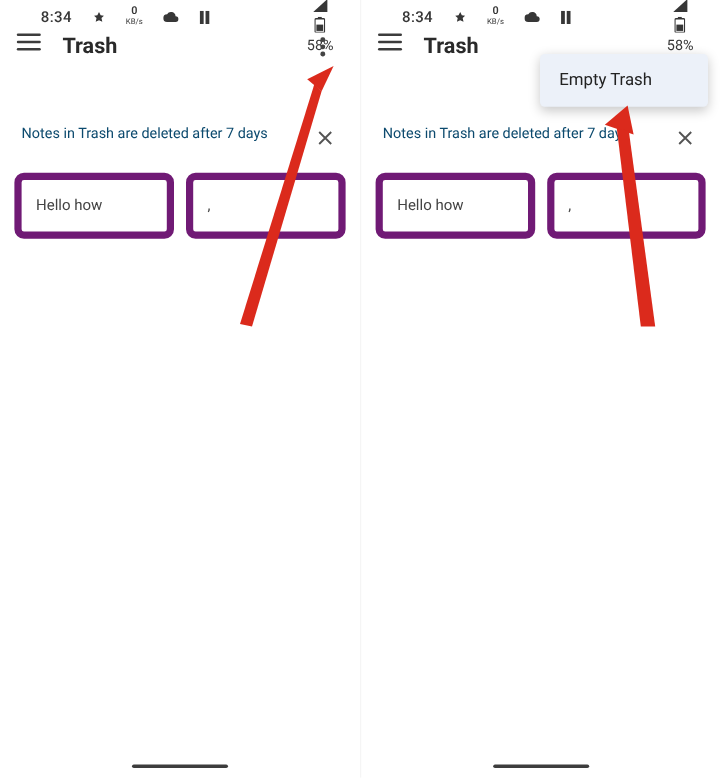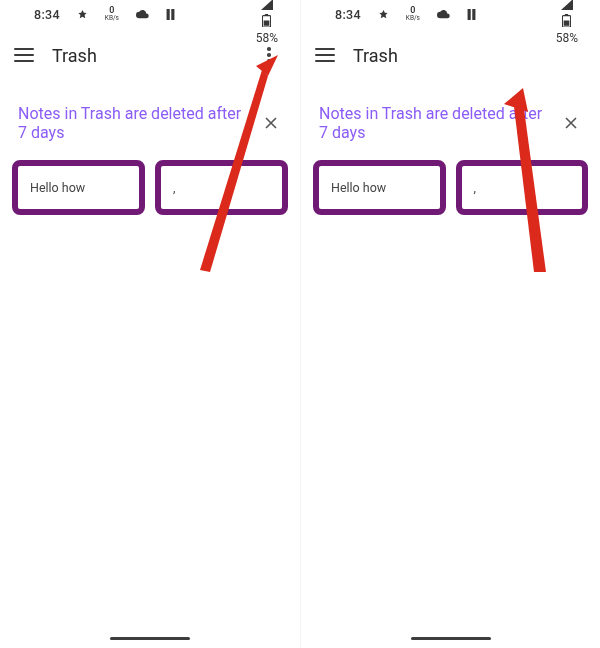--- a/index.html
+++ b/index.html
@@ -29,39 +29,39 @@
       color: #373737;
     }
     .status-left, .status-right { display: flex; align-items: center; gap: 17px; }
     .status-right { gap: 4px; flex-direction: column; }
     .status-time { font-size: 12.5px; font-weight: 500; letter-spacing: 0.3px; }
     .st-ic { display: inline-flex; }
     
     .app-bar {
       height: 54px;
       display: flex;
-      align-items: center;
       padding: 0 14px;
       gap: 18px;
       position: relative;
+      font-weight: bold;
     }
     .hamburger { width: 20px; height: 14px; display: inline-flex; flex-direction: column; justify-content: space-between; cursor: pointer; }
     .hamburger span { display: block; height: 2px; width: 100%; background: #3c3c3c; border-radius: 1px; }
     .app-title { font-size: 18px; color: #2a2a2a; flex: 1; }
     .overflow { width: 22px; height: 22px; display: inline-flex; align-items: center; justify-content: center; cursor: pointer; margin-right: 6px; }
     .overflow span { width: 3.5px; height: 3.5px; background: #444; border-radius: 50%; position: relative; }
     .overflow span::before, .overflow span::after { content: ""; position: absolute; width: 3.5px; height: 3.5px; background: #444; border-radius: 50%; left: 0; }
     .overflow span::before { top: -6px; }
     .overflow span::after  { top: 6px; }
     
     .banner {
-      display: flex; align-items: center;
+      display: flex; align-items: flex-start;
       padding: 22px 18px 10px 18px;
-      font-size: 16px;
-      color: #8b5cf6;
+      font-size: 12px;
+      color: #0c4a6e;
       gap: 8px;
     }
     .banner-text { flex: 1; }
     .banner-close { width: 22px; height: 22px; display: inline-flex; align-items: center; justify-content: center; color: #555; cursor: pointer; }
     
     .notes {
       display: flex; gap: 10px;
       padding: 8px 12px;
     }
     .note {
@@ -249,20 +249,23 @@
           <path stroke="#555" stroke-width="1.6" fill="none" d="M2 2l10 10M12 2L2 12"></path>
         </svg>
     </span>
   </div>
 
   <div class="notes">
     <div class="note">Hello how</div>
     <div class="note">,</div>
   </div>
 
+  <div class="menu">
+    <span>Empty Trash</span>
+  </div>
 
   <div class="home-bar"></div>
 
   <svg class="arrow" width="300" height="648" style="top:0;left:0;" viewBox="0 0 300 648">
     <polygon fill="#db2a1c" points="222,88 203,104 227,112"></polygon>
     <polygon fill="#db2a1c" points="213,107 223,109 245,272 233,272"></polygon>
   </svg>
 </div>
 
 </body></html>

